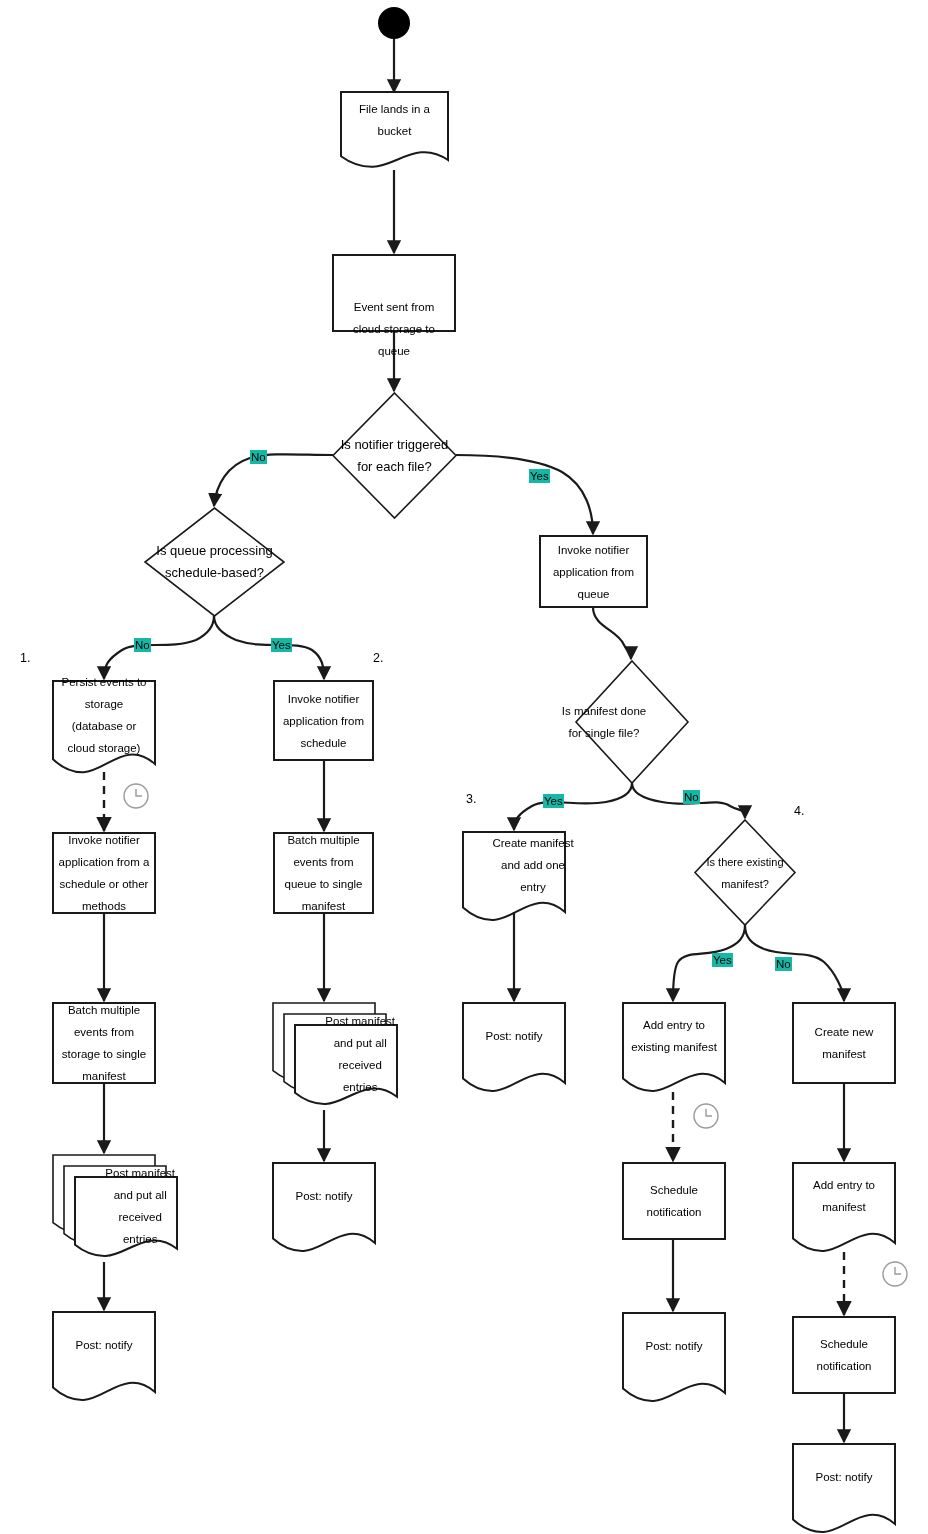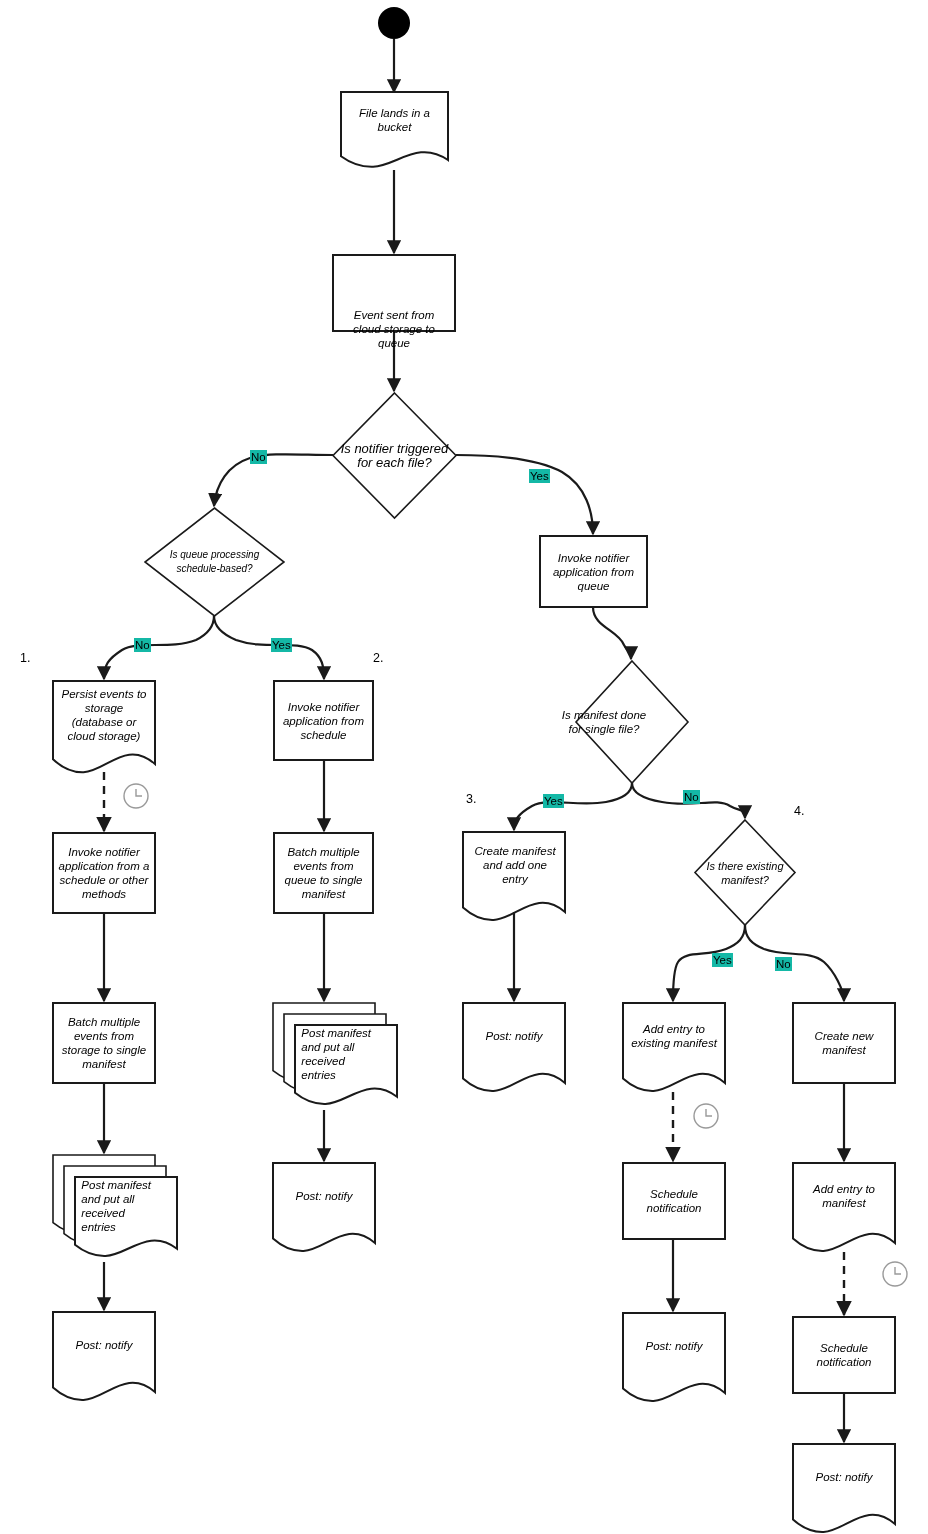--- a/index.html
+++ b/index.html
@@ -6,27 +6,26 @@
   body{font-family:"Liberation Sans", sans-serif;}
   #canvas{position:relative;width:928px;height:1534px;background:#ffffff;overflow:hidden;}
   #svg-layer{position:absolute;left:0;top:0;width:928px;height:1534px;}
   .node-label{
     position:absolute;
     display:flex;
     align-items:center;
     justify-content:center;
     text-align:center;
     font-size:11.5px;
-    line-height:14px;
+    line-height:22px;
     color:#000000;
     white-space:pre-line;
     pointer-events:none;
-    font-style:italic;
   }
-  .node-label.right{justify-content:flex-end;text-align:left;}
+  .node-label.right{justify-content:flex-end;text-align:center;padding-left:24px;}
   .edge-label{
     position:absolute;
     font-size:11.5px;
     line-height:14px;
     color:#000000;
     background:#14b8a6;
     padding:0 1px;
     white-space:nowrap;
   }
   .step-num{
@@ -128,21 +127,21 @@
       </g>
   </svg>
 
   <div class="node-label" style="left: 341px; top: 92px; width: 107px; height: 55.76px;">File lands in a
 bucket</div>
   <div class="node-label" style="left: 333px; top: 255px; width: 122px; height: 76px; margin-top: 36px;">Event sent from
 cloud storage to
 queue</div>
   <div class="node-label" style="left: 321px; top: 393px; width: 147px; height: 125px; font-size: 13px;">Is notifier triggered
 for each file?</div>
-  <div class="node-label" style="left: 133px; top: 508px; width: 163px; height: 108px; font-size: 10px;">Is queue processing
+  <div class="node-label" style="left: 133px; top: 508px; width: 163px; height: 108px; font-size: 13px;">Is queue processing
 schedule-based?</div>
   <div class="node-label" style="left: 540px; top: 536px; width: 107px; height: 71px;">Invoke notifier
 application from
 queue</div>
   <div class="node-label" style="left: 53px; top: 681px; width: 102px; height: 68.06px;">Persist events to
 storage
 (database or
 cloud storage)</div>
   <div class="node-label" style="left: 274px; top: 681px; width: 99px; height: 79px;">Invoke notifier
 application from
@@ -150,21 +149,21 @@
   <div class="node-label" style="left: 536px; top: 661px; width: 136px; height: 122px; font-size: 11.5px;">Is manifest done
 for single file?</div>
   <div class="node-label" style="left: 53px; top: 833px; width: 102px; height: 80px;">Invoke notifier
 application from a
 schedule or other
 methods</div>
   <div class="node-label" style="left: 274px; top: 833px; width: 99px; height: 80px;">Batch multiple
 events from
 queue to single
 manifest</div>
-  <div class="node-label" style="left: 463px; top: 832px; width: 104px; height: 65.6px;">Create manifest
+  <div class="node-label" style="left: 463px; top: 832px; width: 104px; height: 65.6px; padding-left: 18px;">Create manifest
 and add one
 entry</div>
   <div class="node-label" style="left: 683px; top: 820px; width: 124px; height: 105px; font-size: 11px;">Is there existing
 manifest?</div>
   <div class="node-label" style="left: 53px; top: 1003px; width: 102px; height: 80px;">Batch multiple
 events from
 storage to single
 manifest</div>
   <div class="node-label right" style="left: 75px; top: 1177px; width: 76px; height: 57.76px;">Post manifest
 and put all

